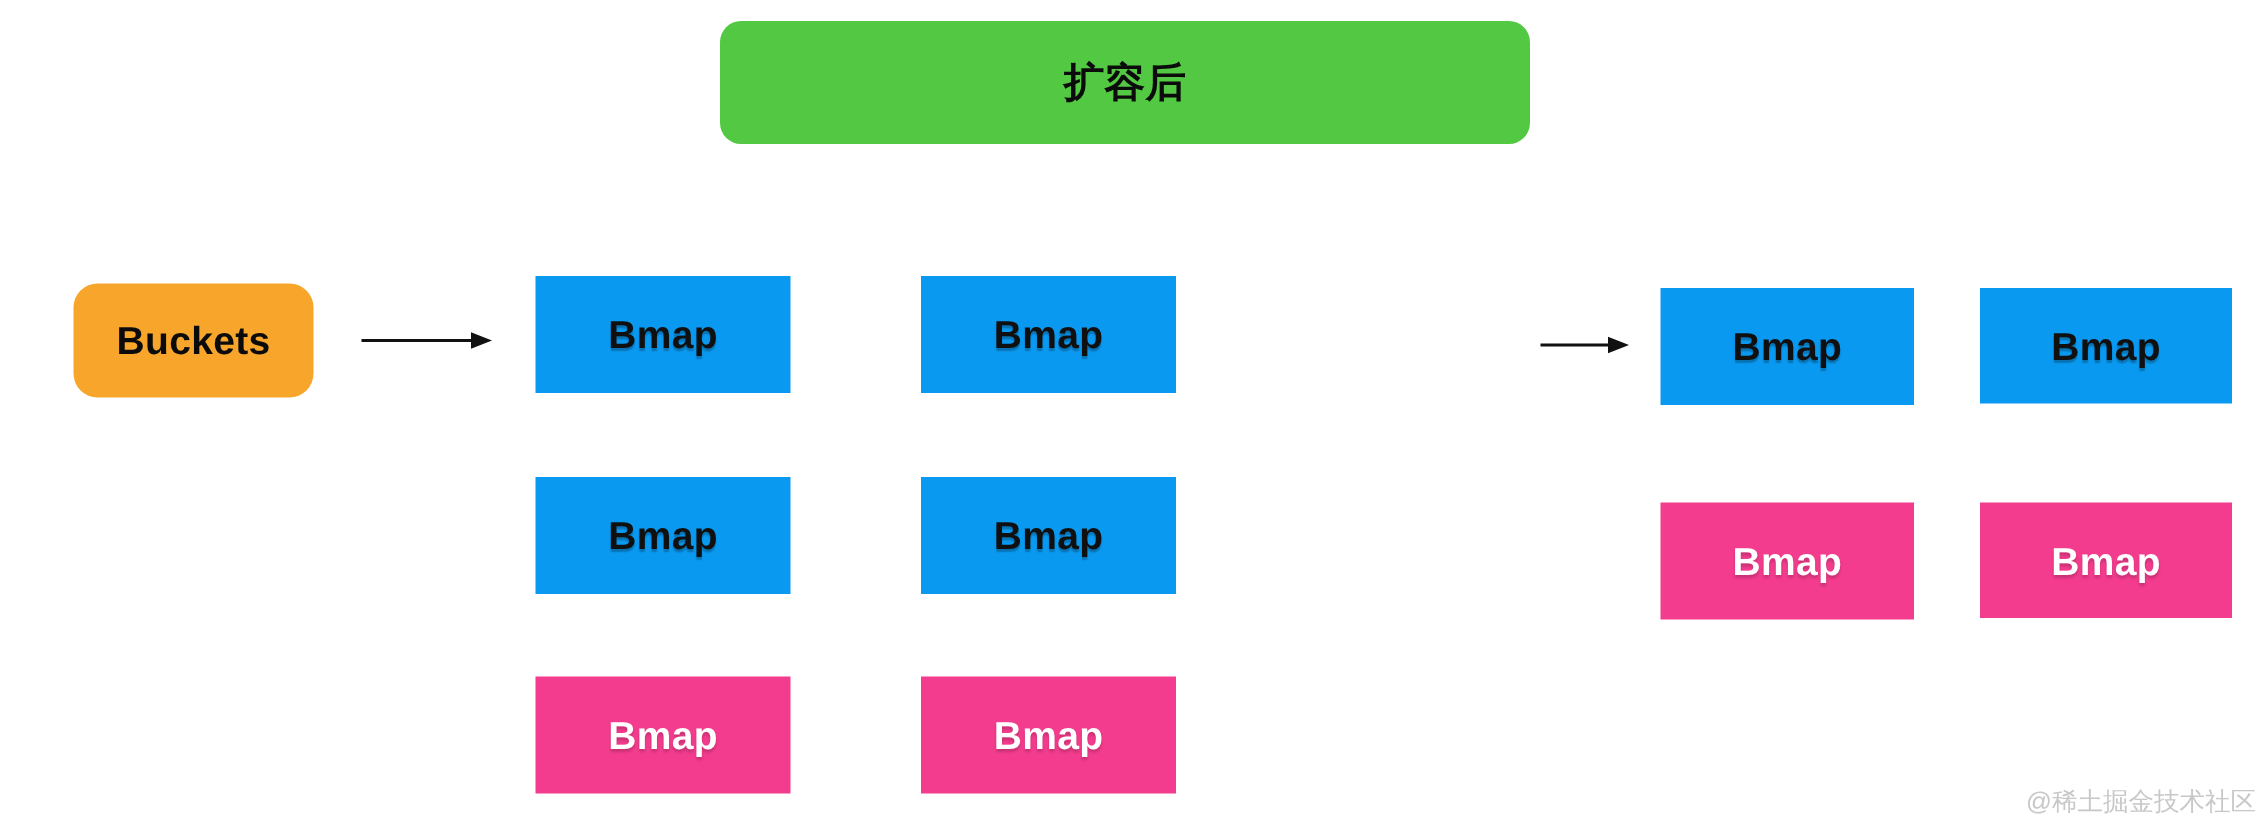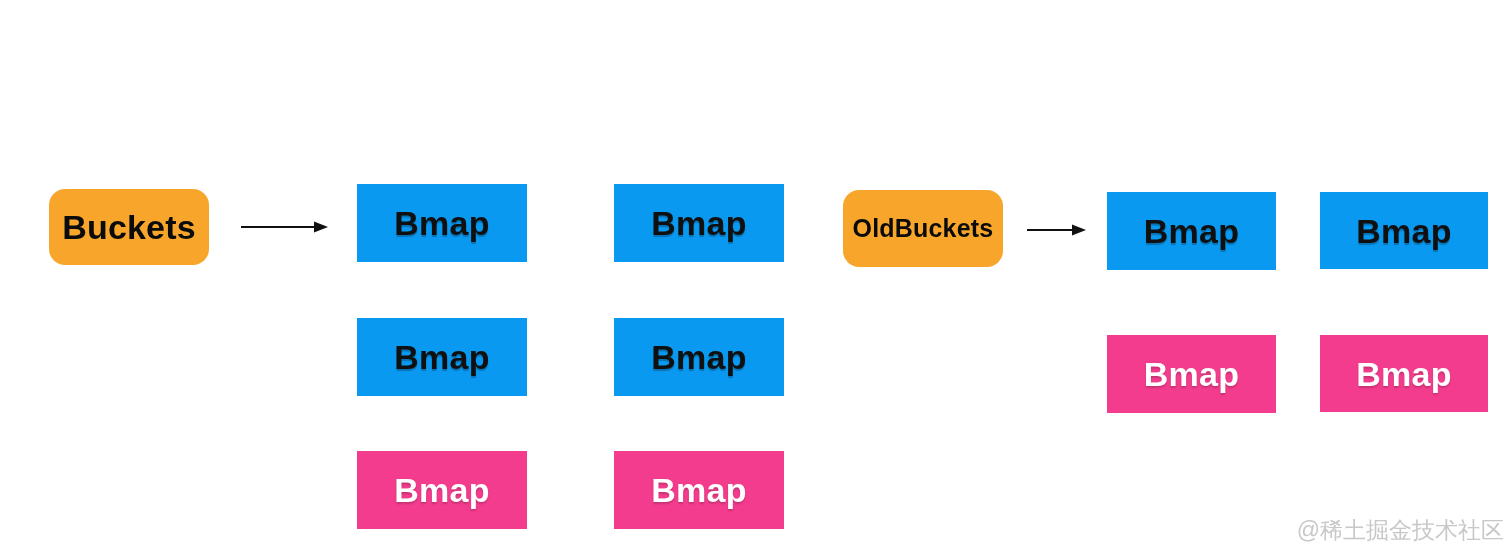--- a/index.html
+++ b/index.html
@@ -1,20 +1,20 @@
 <!DOCTYPE html>
 <html style="--green: #53c843; --orange: #f7a62b; --blue: #0a99f0; --pink: #f33c8d; --arrow: #111111; --watermark_gray: #c8c8c8;"><head>
 <meta charset="utf-8">
 <style>
   html,body{margin:0;padding:0;}
   body{font-family:"Liberation Sans","DejaVu Sans",sans-serif;background:#ffffff;}
   .canvas{position:relative;width:1512px;height:558px;background:#ffffff;overflow:hidden;}
 
   .node{position:absolute;display:flex;align-items:center;justify-content:center;
-        font-weight:bold;font-size:34px;line-height:1;letter-spacing:.2px;}
+        font-weight:bold;font-size:26px;line-height:1;letter-spacing:.2px;}
 
   .title-bar{left:480px;top:14px;width:540px;height:82px;border-radius:14px;
              background:var(--green);color:#0b0b0b;font-size:27px;}
 
   .root{background:var(--orange);border-radius:16px;color:#0b0b0b;}
   .root.buckets{left:49px;top:189px;width:160px;height:76px;}
   .root.oldbuckets{left:843px;top:190px;width:160px;height:77px;font-size:25px;}
 
   .cell{color:#101010;text-align:center;}
   .cell.blue{background:var(--blue);color:#101010;text-shadow:0 2px 1px rgba(0,0,0,.25);}
@@ -28,44 +28,44 @@
   
   .cC{left:1107px;width:169px;height:78px;}
   .cD{left:1320px;width:168px;height:77px;}
   .rR1{top:192px;} .rR2{top:335px;}
 
   .arrow{position:absolute;display:block;}
   .arrow-1{left:238px;top:215px;}
   .arrow-2{left:1024px;top:218px;}
 
   .watermark{position:absolute;right:8px;bottom:12px;color:#c8c8c8;
-             font-size:23px;font-weight:normal;}
+             font-size:17px;font-weight:normal;}
 </style>
 </head>
 <body>
 
 <div class="canvas">
 
+  <div class="node title-bar">扩容后</div>
 
   <div class="node root buckets">Buckets</div>
 
   <svg class="arrow arrow-1" width="92" height="24" viewBox="0 0 92 24">
     <line x1="3" y1="12" x2="77" y2="12" stroke="#111111" stroke-width="2"></line>
     <polygon points="76,6.5 90,12 76,17.5" fill="#111111"></polygon>
   </svg>
 
   <div class="node cell blue cA rL1">Bmap</div>
   <div class="node cell blue cA rL2">Bmap</div>
   <div class="node cell pink cA rL3">Bmap</div>
 
   <div class="node cell blue cB rL1">Bmap</div>
   <div class="node cell blue cB rL2">Bmap</div>
   <div class="node cell pink cB rL3">Bmap</div>
 
-  <div class="node root oldbuckets">OldBuckets</div>
 
   <svg class="arrow arrow-2" width="64" height="24" viewBox="0 0 64 24">
     <line x1="3" y1="12" x2="49" y2="12" stroke="#111111" stroke-width="2"></line>
     <polygon points="48,6.5 62,12 48,17.5" fill="#111111"></polygon>
   </svg>
 
   <div class="node cell blue cC rR1">Bmap</div>
   <div class="node cell pink cC rR2">Bmap</div>
 
   <div class="node cell blue cD rR1">Bmap</div>

